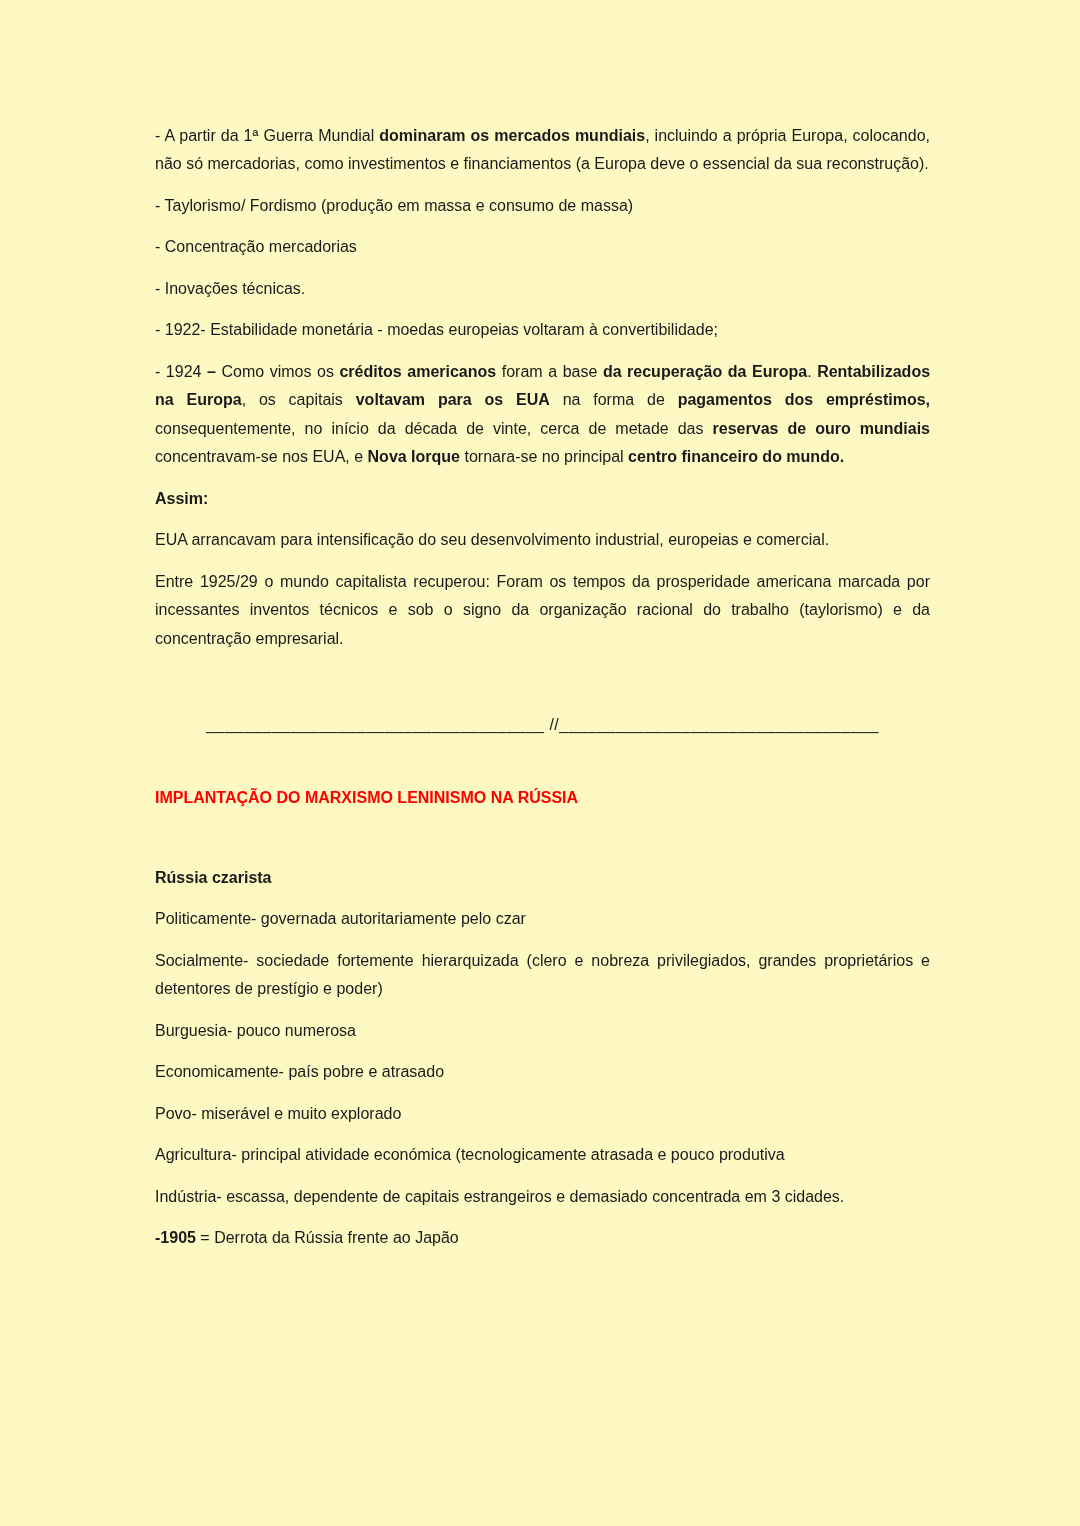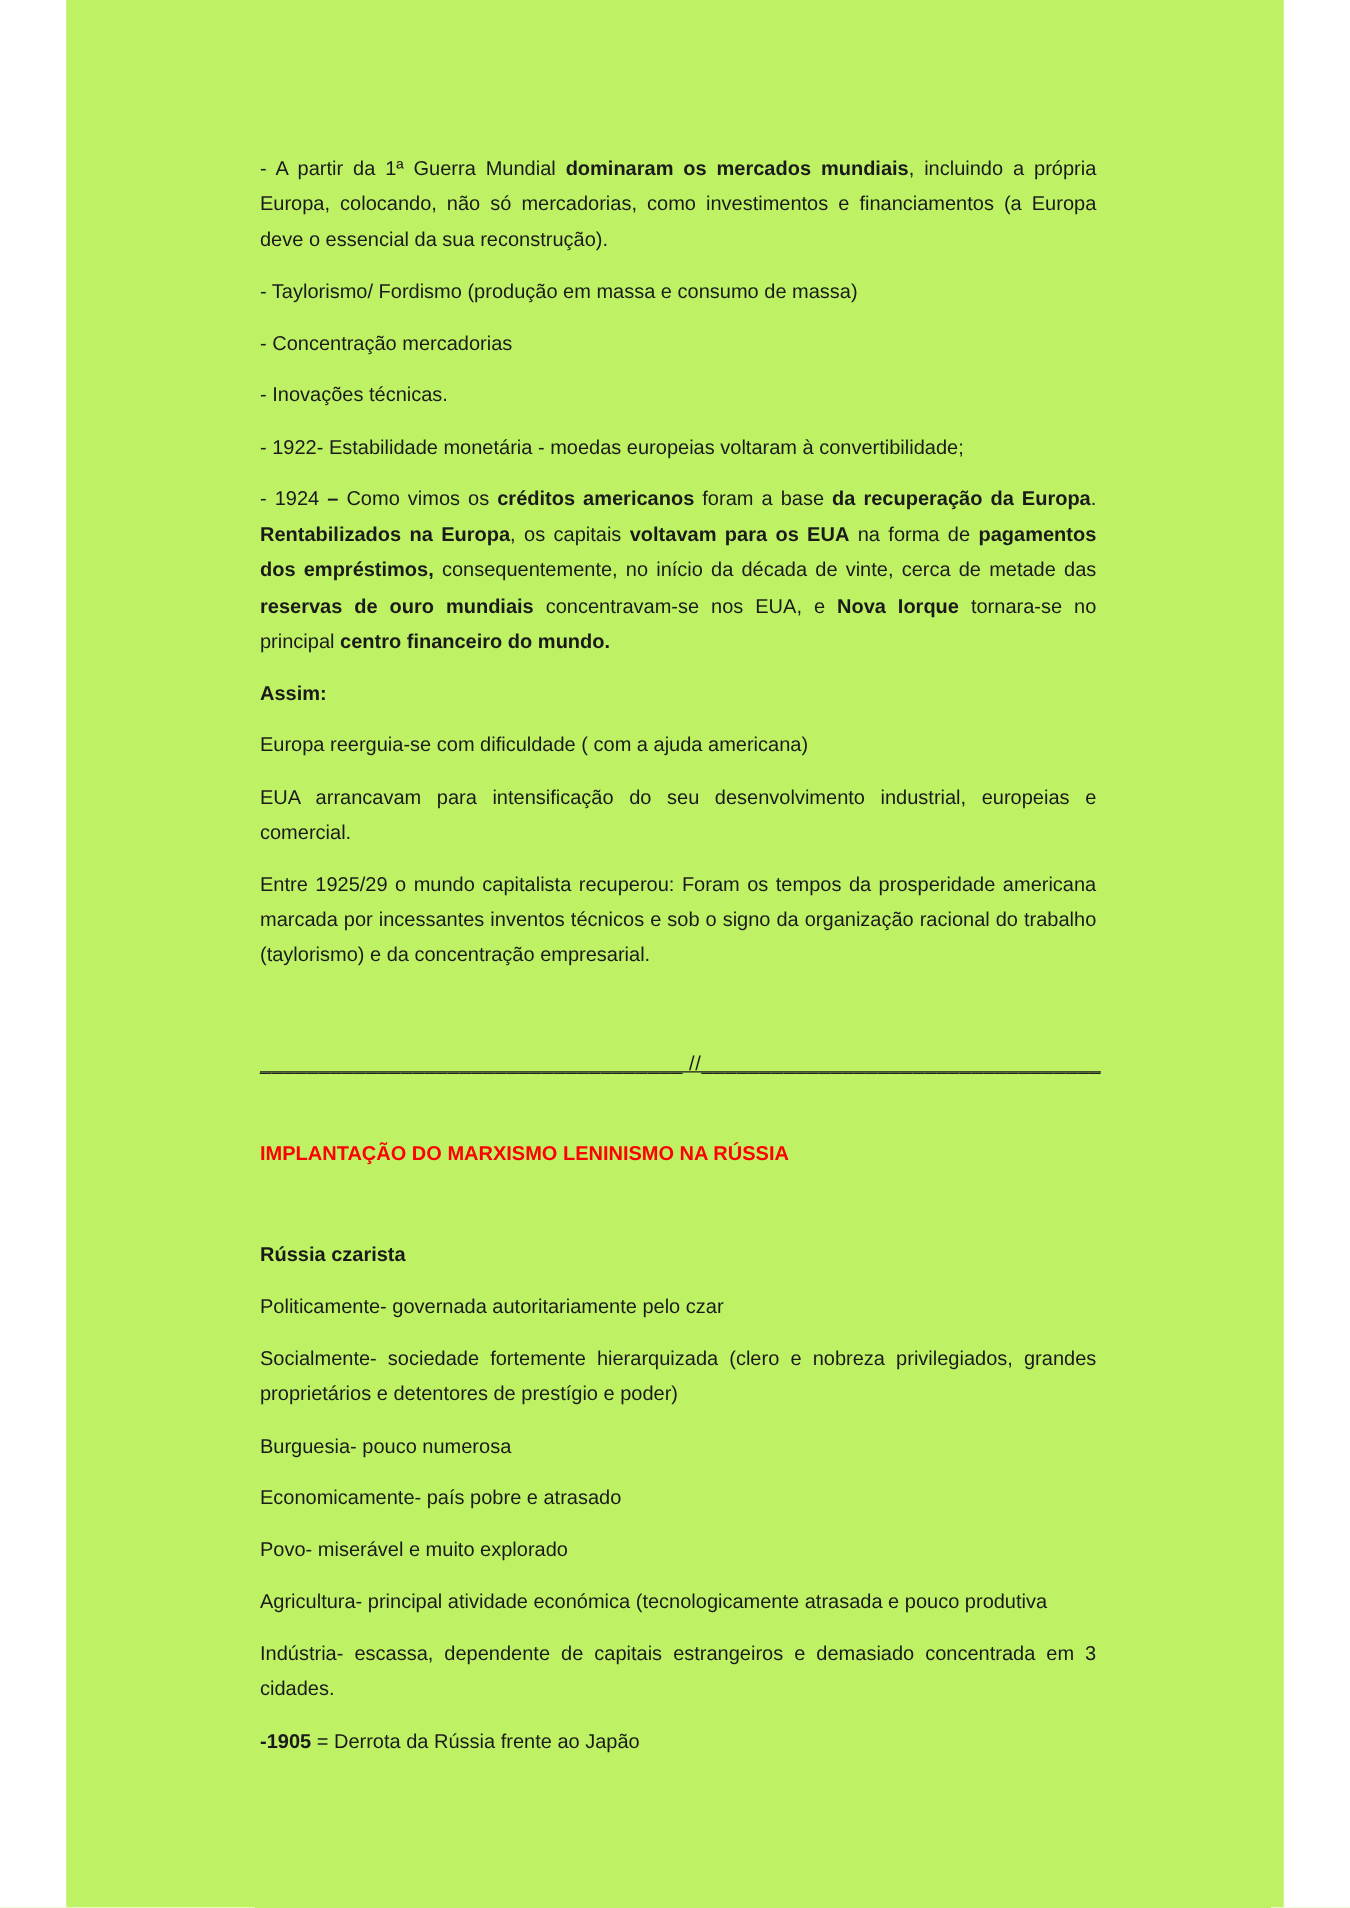--- a/index.html
+++ b/index.html
@@ -1,23 +1,23 @@
 <!DOCTYPE html>
 <html><head>
 <meta charset="utf-8">
 <style>
   html, body {
     margin: 0;
     padding: 0;
     background: #ffffff;
   }
   .page {
-    width: 974px;
+    width: 1080px;
     min-height: 1526px;
-    background: #bef264;
+    background: #fef9c3;
     box-sizing: border-box;
     margin: 0 auto;
     font-family: "Liberation Sans", sans-serif;
     color: #1a1a1a;
   }
   .doc {
     box-sizing: border-box;
     padding: 122px 150px 80px 155px;
     font-size: 16px;
     line-height: 1.78;
@@ -28,40 +28,38 @@
   }
   .para .bold {
     font-weight: bold;
   }
   .divider {
     margin: 58px 0 13px 0;
     text-align: center;
     white-space: nowrap;
     letter-spacing: 0.5px;
     color: #1a1a1a;
-    text-decoration: underline;
   }
   .heading {
     margin: 44px 0 52px 0;
     font-weight: bold;
   }
 </style>
 </head>
 <body>
 
 <div class="page">
   <div class="doc">
       <p class="para"><span>- A partir da 1ª Guerra Mundial </span><span class="bold">dominaram os mercados mundiais</span><span>, incluindo a própria Europa, colocando, não só mercadorias, como investimentos e financiamentos (a Europa deve o essencial da sua reconstrução).</span></p>
       <p class="para"><span>- Taylorismo/ Fordismo (produção em massa e consumo de massa)</span></p>
       <p class="para"><span>- Concentração mercadorias</span></p>
       <p class="para"><span>- Inovações técnicas.</span></p>
       <p class="para"><span>- 1922- Estabilidade monetária - moedas europeias voltaram à convertibilidade;</span></p>
       <p class="para"><span>- 1924 </span><span class="bold">–</span><span> Como vimos os </span><span class="bold">créditos americanos</span><span> foram a base </span><span class="bold">da recuperação da Europa</span><span>. </span><span class="bold">Rentabilizados na Europa</span><span>, os capitais </span><span class="bold">voltavam para os EUA</span><span> na forma de </span><span class="bold">pagamentos dos empréstimos,</span><span> consequentemente, no início da década de vinte, cerca de metade das </span><span class="bold">reservas de ouro mundiais</span><span> concentravam-se nos EUA, e </span><span class="bold">Nova Iorque</span><span> tornara-se no principal </span><span class="bold">centro financeiro do mundo.</span></p>
       <p class="para"><span class="bold">Assim:</span></p>
-      <p class="para"><span>Europa reerguia-se com dificuldade ( com a ajuda americana)</span></p>
       <p class="para"><span>EUA arrancavam para intensificação do seu desenvolvimento industrial, europeias e comercial.</span></p>
       <p class="para"><span>Entre 1925/29 o mundo capitalista recuperou: Foram os tempos da prosperidade americana marcada por incessantes inventos técnicos e sob o signo da organização racional do trabalho (taylorismo) e da concentração empresarial.</span></p>
       <p class="para divider">____________________________________ //__________________________________</p>
       <p class="para heading" style="color: rgb(255, 0, 0);"><span class="bold">IMPLANTAÇÃO DO MARXISMO LENINISMO NA RÚSSIA</span></p>
       <p class="para"><span class="bold">Rússia czarista</span></p>
       <p class="para"><span>Politicamente- governada autoritariamente pelo czar</span></p>
       <p class="para"><span>Socialmente- sociedade fortemente hierarquizada (clero e nobreza privilegiados, grandes proprietários e detentores de prestígio e poder)</span></p>
       <p class="para"><span>Burguesia- pouco numerosa</span></p>
       <p class="para"><span>Economicamente- país pobre e atrasado</span></p>
       <p class="para"><span>Povo- miserável e muito explorado</span></p>

